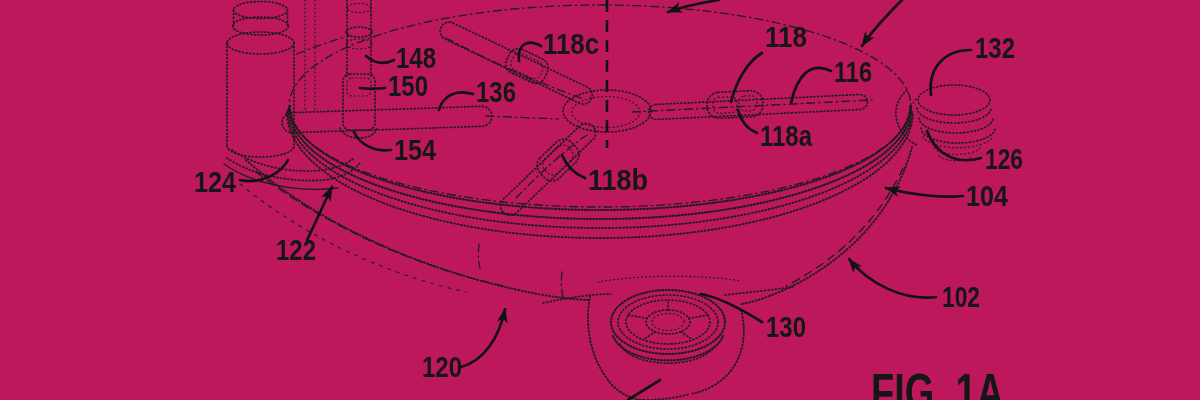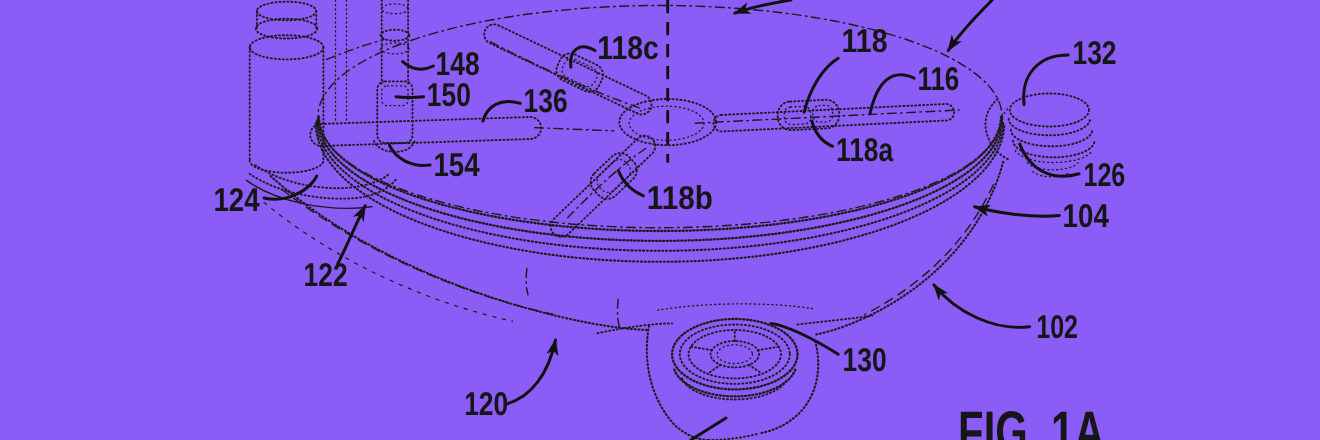--- a/index.html
+++ b/index.html
@@ -1,16 +1,16 @@
 <!DOCTYPE html>
 <html><head>
 <meta charset="utf-8">
 <style>
   html,body{margin:0;padding:0;background:#ffffff;}
-  #stage{position:relative;width:1200px;height:400px;background:#8b5cf6;overflow:hidden;}
+  #stage{position:relative;width:1200px;height:400px;background:#be185d;overflow:hidden;}
   svg{display:block;}
   
   .d1{fill:none;stroke:#1c1c1c;stroke-width:1.7;stroke-dasharray:1 2.6;stroke-linecap:round;}
   .d1w{fill:none;stroke:#1c1c1c;stroke-width:1.9;stroke-dasharray:1 2.5;stroke-linecap:round;}
   .d2{fill:none;stroke:#1c1c1c;stroke-width:2.1;stroke-dasharray:1 2.3;stroke-linecap:round;}
   .d3{fill:none;stroke:#1c1c1c;stroke-width:1.2;stroke-dasharray:1 3;stroke-linecap:round;}
   .pd{fill:none;stroke:#1c1c1c;stroke-width:1.3;stroke-dasharray:8 4 1.5 4;stroke-linecap:round;}
   .ds{fill:none;stroke:#1c1c1c;stroke-width:1.3;stroke-dasharray:8 6;stroke-linecap:round;}
   .ds2{fill:none;stroke:#1c1c1c;stroke-width:1.1;stroke-dasharray:3 6;stroke-linecap:round;}
   .sl{fill:none;stroke:#1c1c1c;stroke-width:1.3;stroke-linecap:round;}

